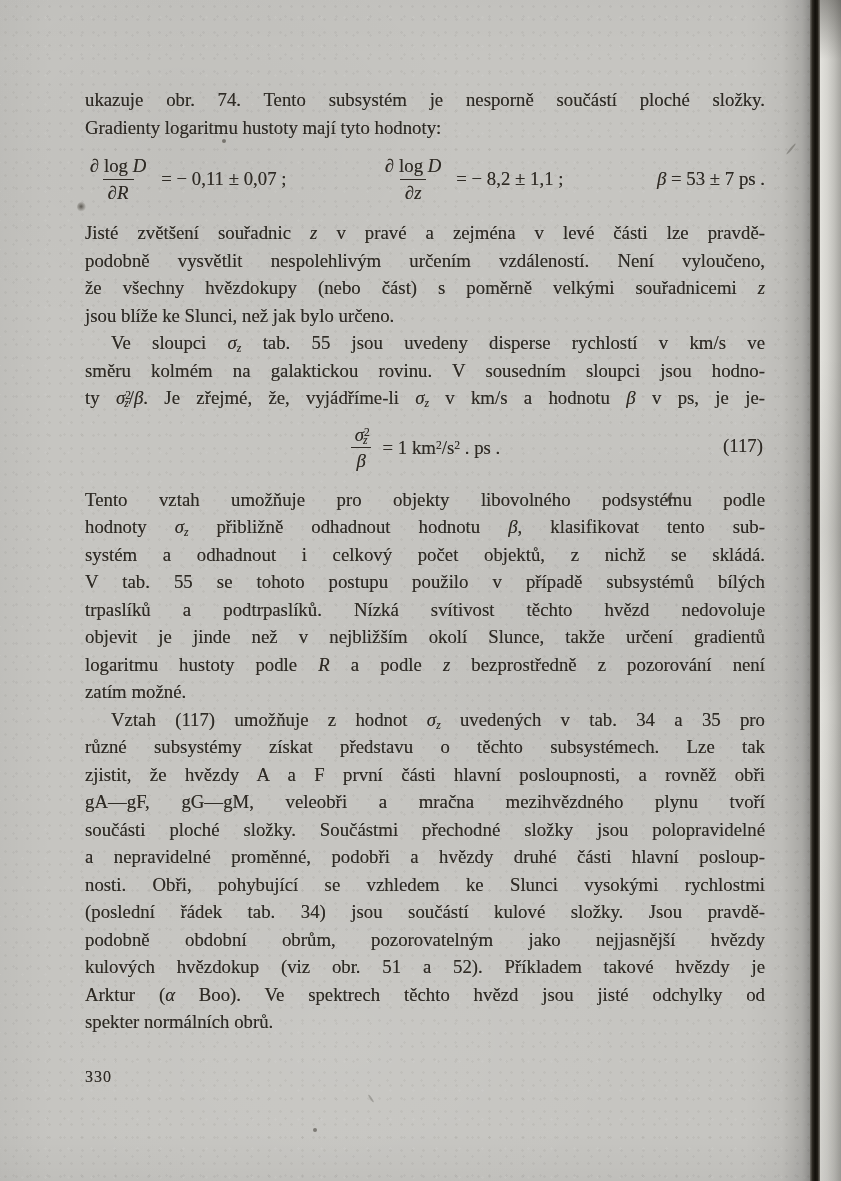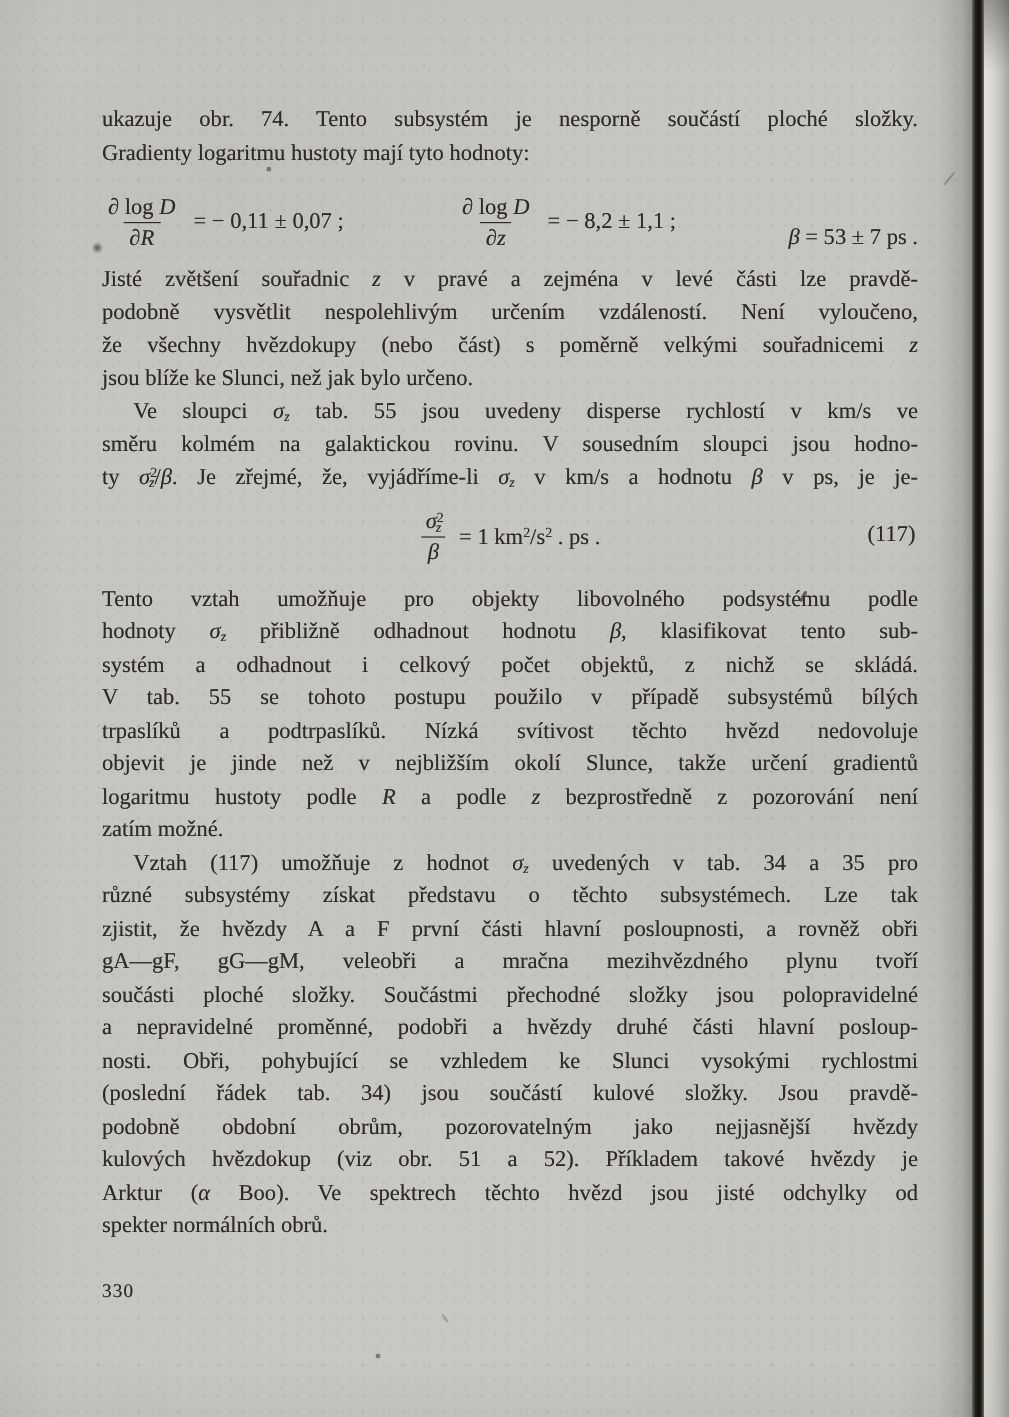--- a/index.html
+++ b/index.html
@@ -51,21 +51,21 @@
     text-shadow:0 0 .5px rgba(46,42,36,.55);
   }
   .line.last{text-align-last:left;}
   .line.ind{text-indent:26px;}
   .i{font-style:italic;}
   .sup{font-size:.62em;vertical-align:.45em;line-height:0;}
   .sub{font-size:.62em;vertical-align:-.22em;line-height:0;}
   .pull{margin-left:-.58em;}
   
   .formula-row{
-    height:60px;margin:8px 0 10px;display:flex;align-items:flex-end;
+    height:60px;margin:8px 0 10px;display:flex;align-items:center;
     justify-content:space-between;font-size:18.8px;
     text-shadow:0 0 .5px rgba(46,42,36,.55);
   }
   .fgroup{display:inline-flex;align-items:center;}
   .frac{display:inline-flex;flex-direction:column;align-items:center;line-height:1.12;}
   .frac .num{padding:0 5px 2px;}
   .frac .den{border-top:1.6px solid #2e2a24;padding:2px 5px 0;}
   .rhs{margin-left:10px;}
   .eq117-row{
     position:relative;height:56px;margin:8px 0 10px;display:flex;

